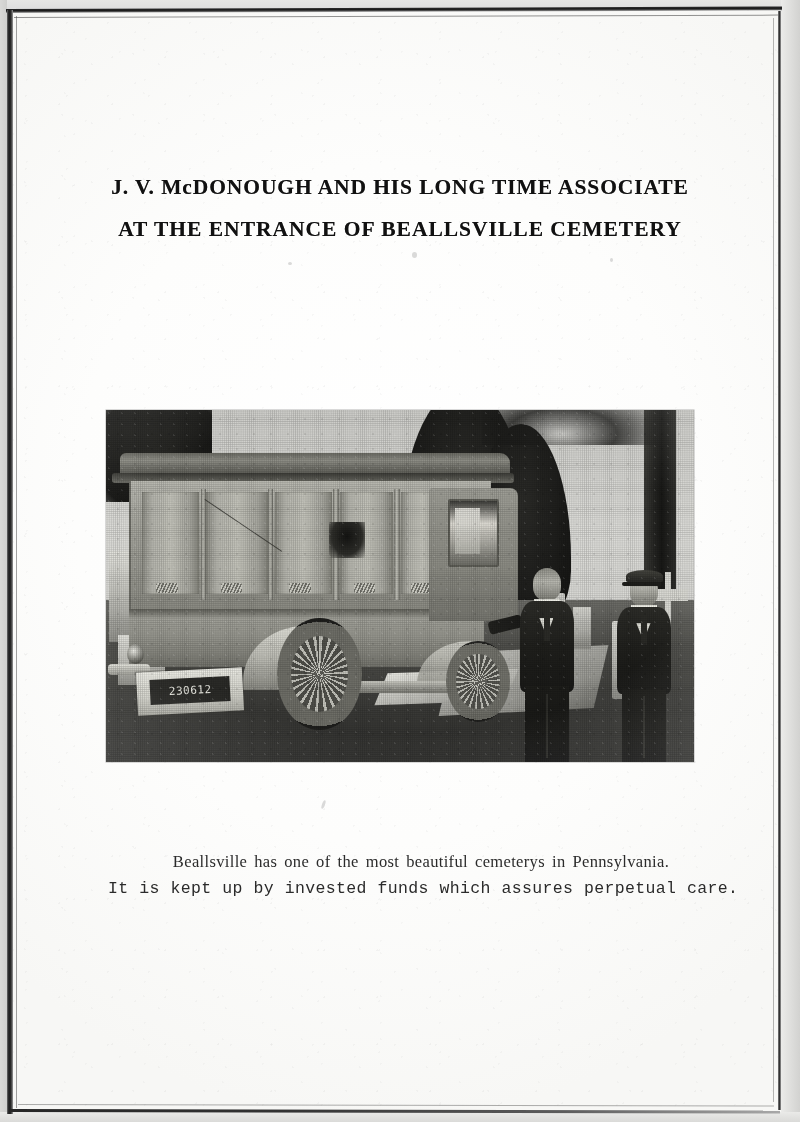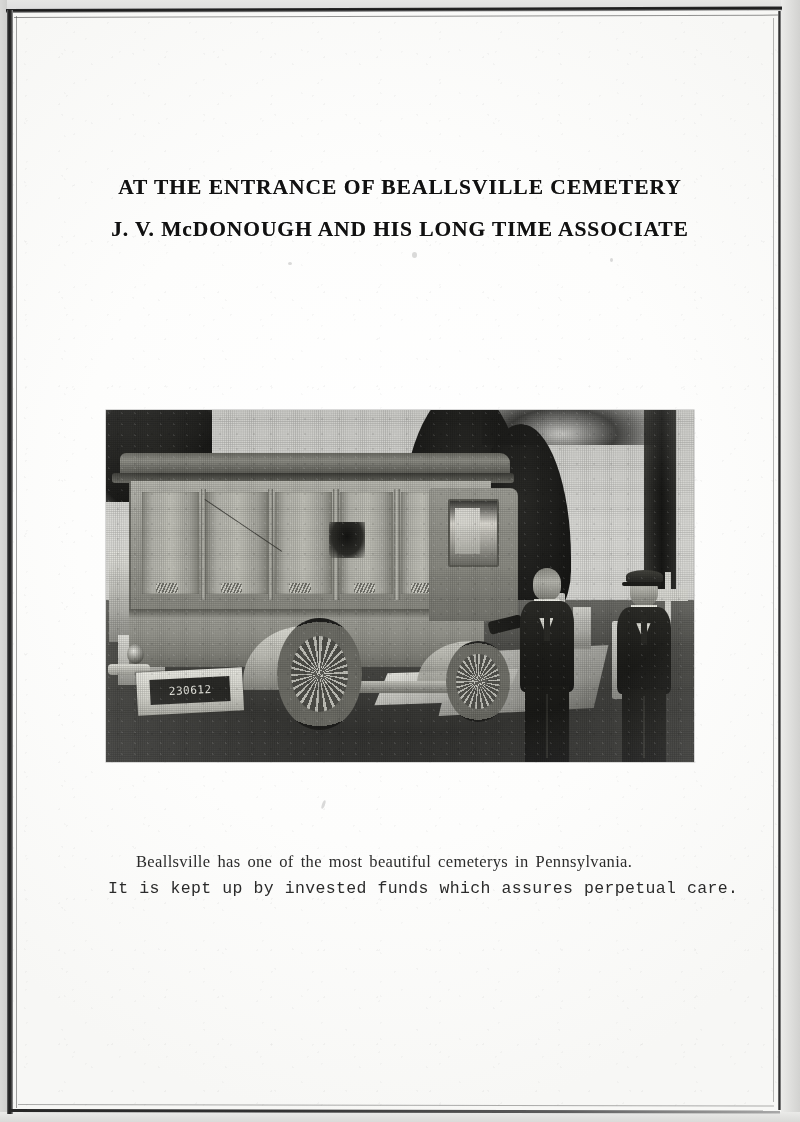--- a/index.html
+++ b/index.html
@@ -467,21 +467,21 @@
     top: 848px;
   }
   .cap-line {
     font-family: "Liberation Serif", "DejaVu Serif", serif;
     font-size: 16.5px;
     color: #2b2b2b;
     line-height: 27px;
     letter-spacing: 0.35px;
     white-space: nowrap;
   }
-  .cap-line.l1 { padding-left: 30px; word-spacing: 2.5px; }
+  .cap-line.l1 { padding-left: 30px; word-spacing: 2.5px; text-align: center; }
   .cap-line.l2 { padding-left: 2px; word-spacing: 0.5px; font-family: Liberation Mono, monospace; }
 
   
   .smudge {
     position: absolute;
     background: rgba(110,110,110,.25);
     border-radius: 50%;
     pointer-events: none;
   }
 </style>
@@ -501,22 +501,22 @@
   <div class="frame-top"></div>
   <div class="frame-top-hair"></div>
   <div class="frame-left"></div>
   <div class="frame-left-hair"></div>
   <div class="frame-right"></div>
   <div class="frame-right-hair"></div>
   <div class="frame-bottom"></div>
   <div class="frame-bottom-hair"></div>
 
   <div class="title-block">
+    <div class="title-line l1">J. V. McDONOUGH AND HIS LONG TIME ASSOCIATE</div>
     <div class="title-line l2">AT THE ENTRANCE OF BEALLSVILLE CEMETERY</div>
-    <div class="title-line l1">J. V. McDONOUGH AND HIS LONG TIME ASSOCIATE</div>
   </div>
 
   <div class="photo">
     <div class="photo-inner">
 
       <div class="sky"></div>
 
       <div class="tree tree-a"></div>
       <div class="tree tree-b"></div>
       <div class="tree tree-c"></div>

